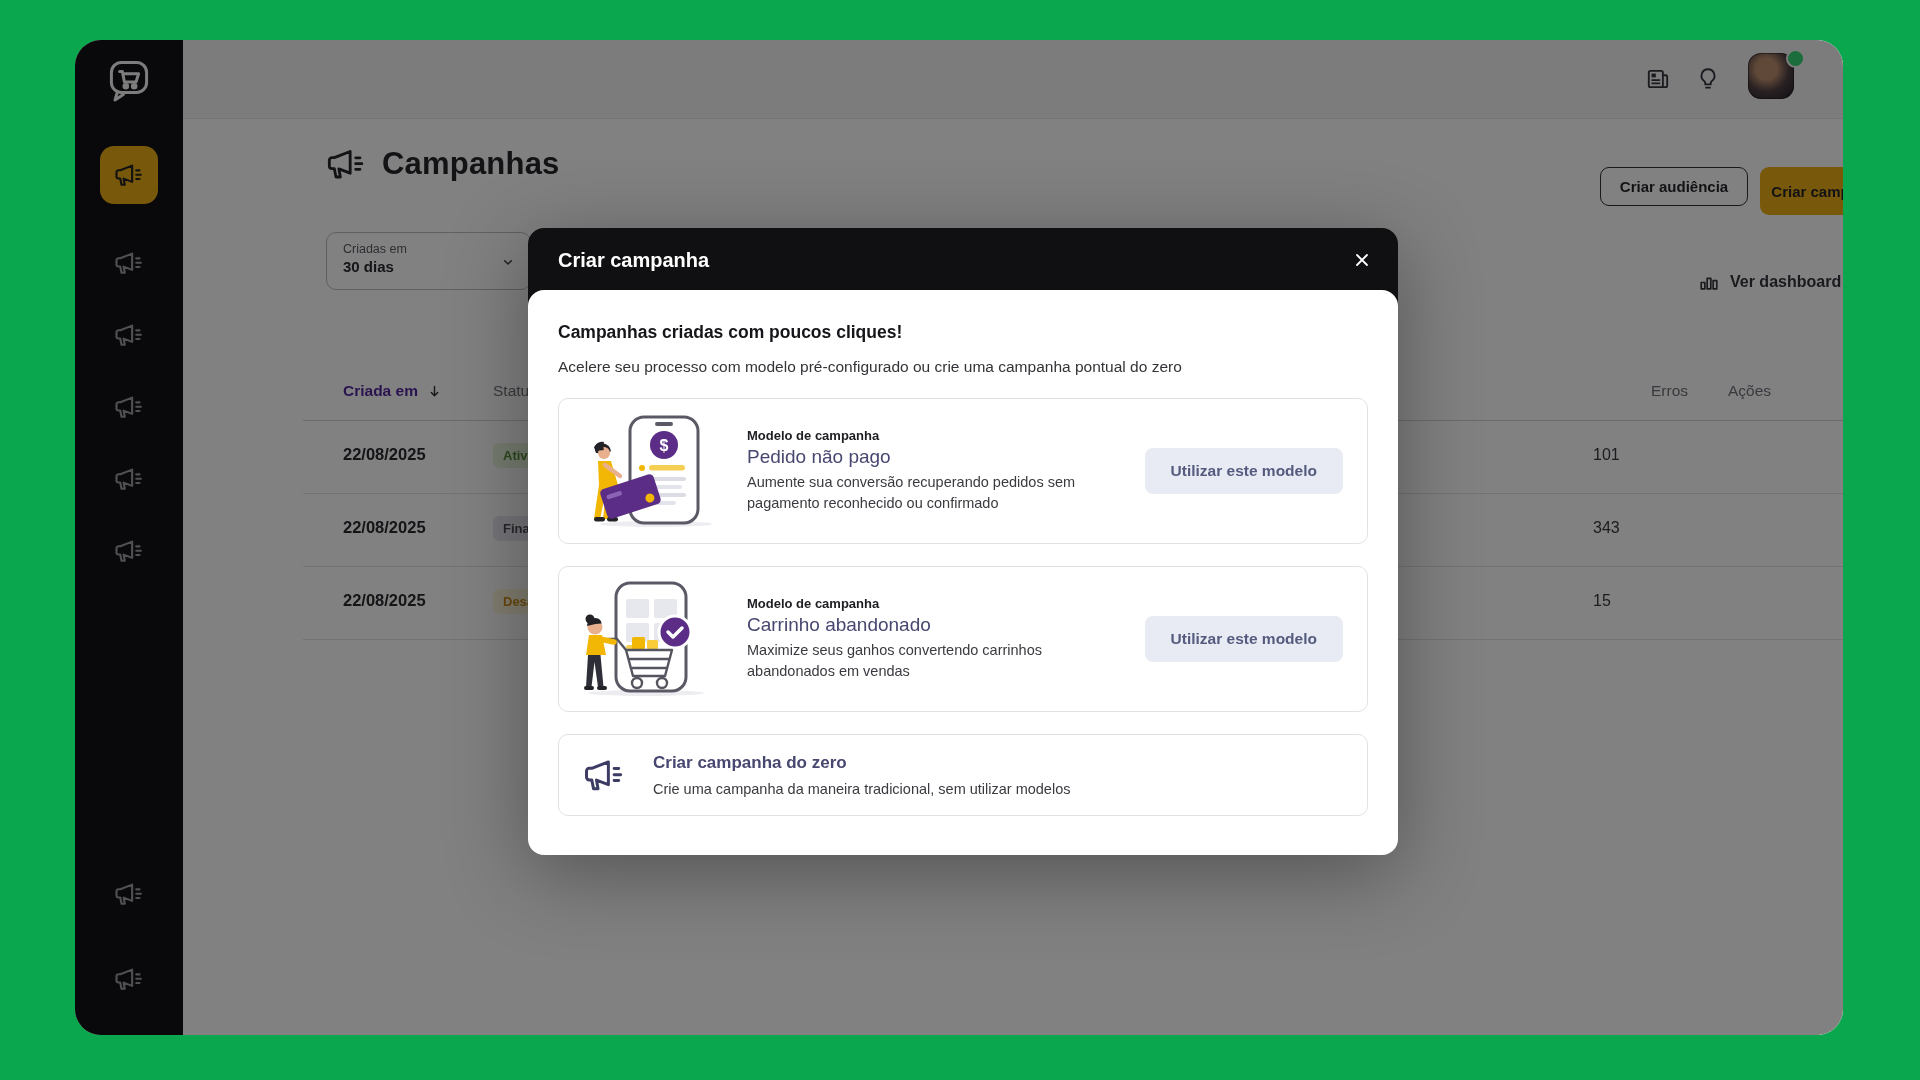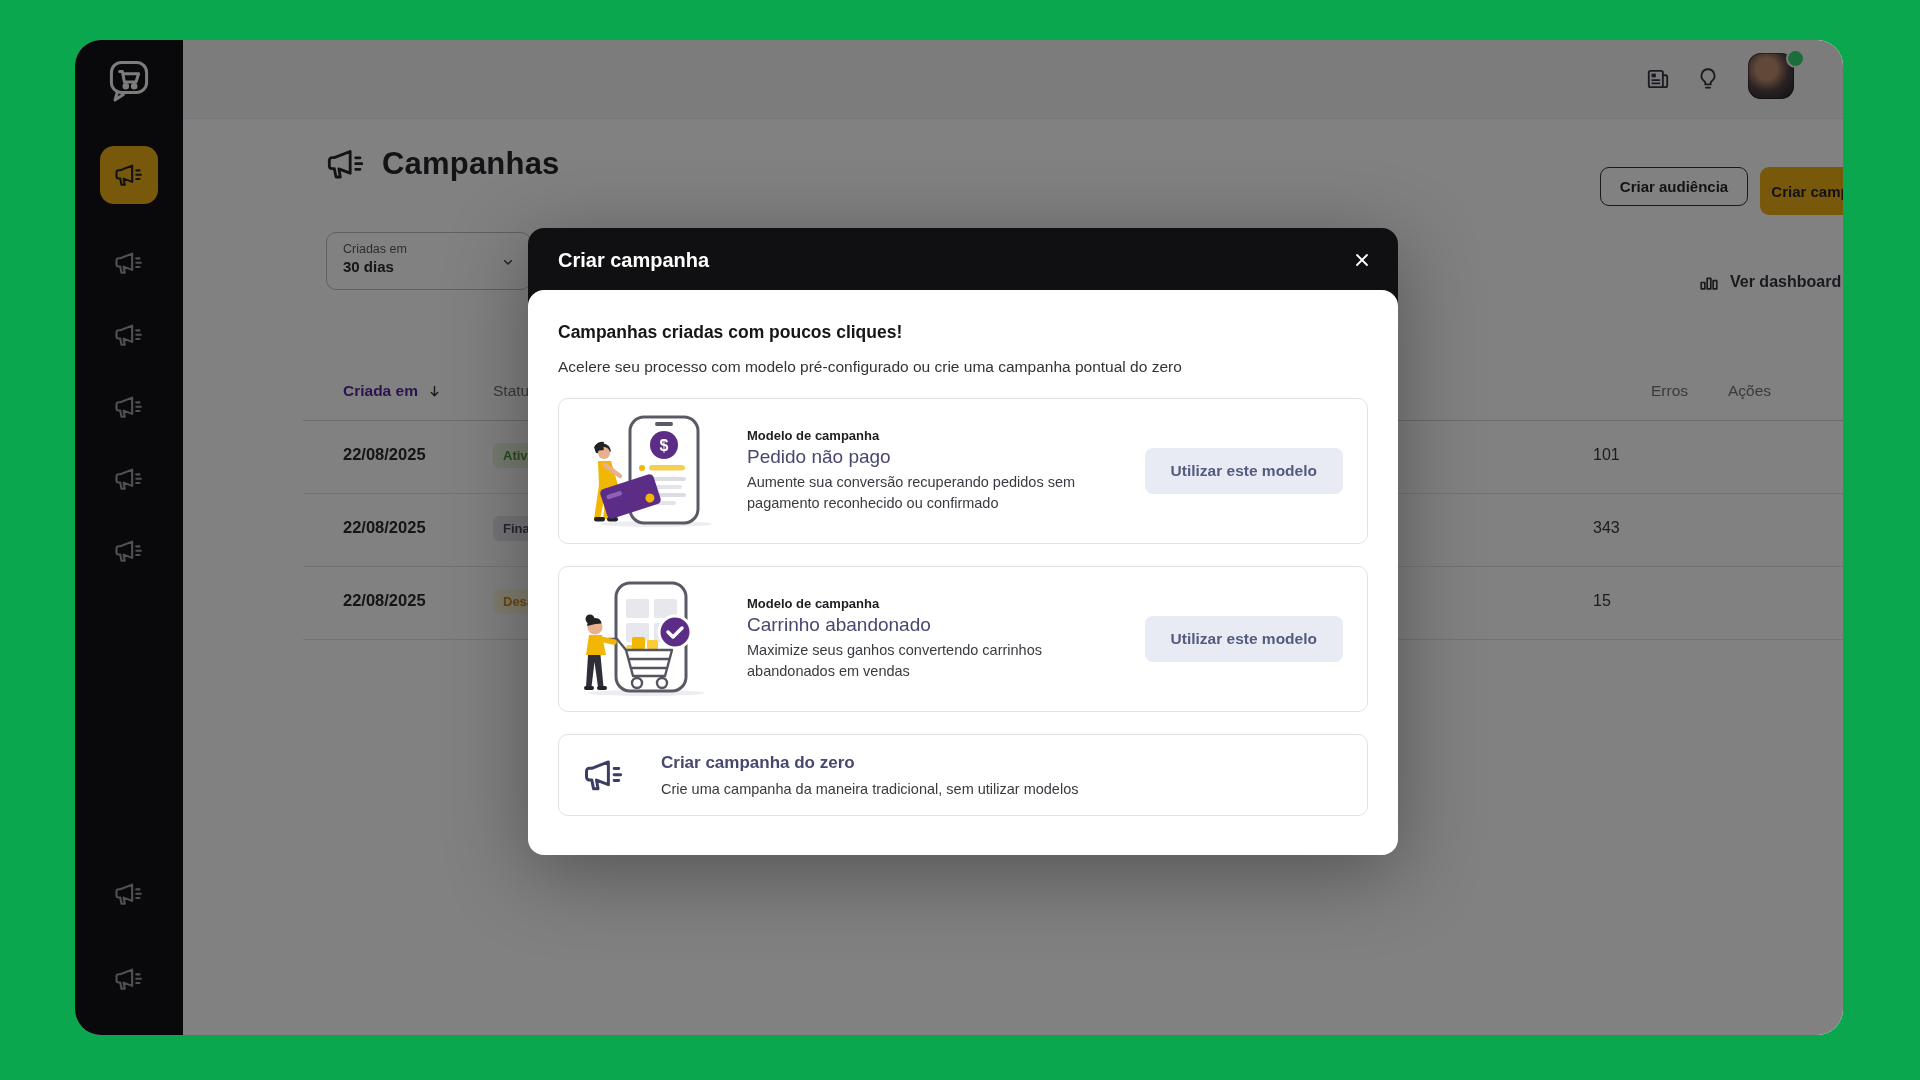--- a/index.html
+++ b/index.html
@@ -118,21 +118,21 @@
   .tpl-kicker{font-size:13px;font-weight:bold;color:#1d1d22;}
   .tpl-title{font-size:19px;font-weight:normal;color:#474770;margin-top:3px;}
   .tpl-desc{font-size:14.5px;color:#3a3a40;line-height:1.45;margin-top:4px;max-width:392px;}
   .tpl-btn{
     flex:none;background:#E9EBF4;color:#555B7E;font-weight:bold;font-size:15.5px;
     border:none;border-radius:8px;padding:14px 26px;cursor:pointer;margin-right:2px;
     font-family:"Liberation Sans",sans-serif;
   }
   .scratch-card{
     border:1px solid #e2e2e6;border-radius:10px;margin-top:22px;
-    display:flex;align-items:center;gap:36px;padding:18px 24px;min-height:56px;box-sizing:border-box;cursor:pointer;
+    display:flex;align-items:center;gap:28px;padding:18px 24px;min-height:56px;box-sizing:border-box;cursor:pointer;
   }
   .scratch-icon{flex:none;width:42px;height:42px;color:#3C3C64;}
   .scratch-title{font-size:17px;font-weight:bold;color:#474770;}
   .scratch-desc{font-size:14.5px;color:#3a3a40;margin-top:8px;}
   .hidden-defs{position:absolute;width:0;height:0;overflow:hidden;}
 </style>
 </head>
 <body>
 
 <svg class="hidden-defs" xmlns="http://www.w3.org/2000/svg">

